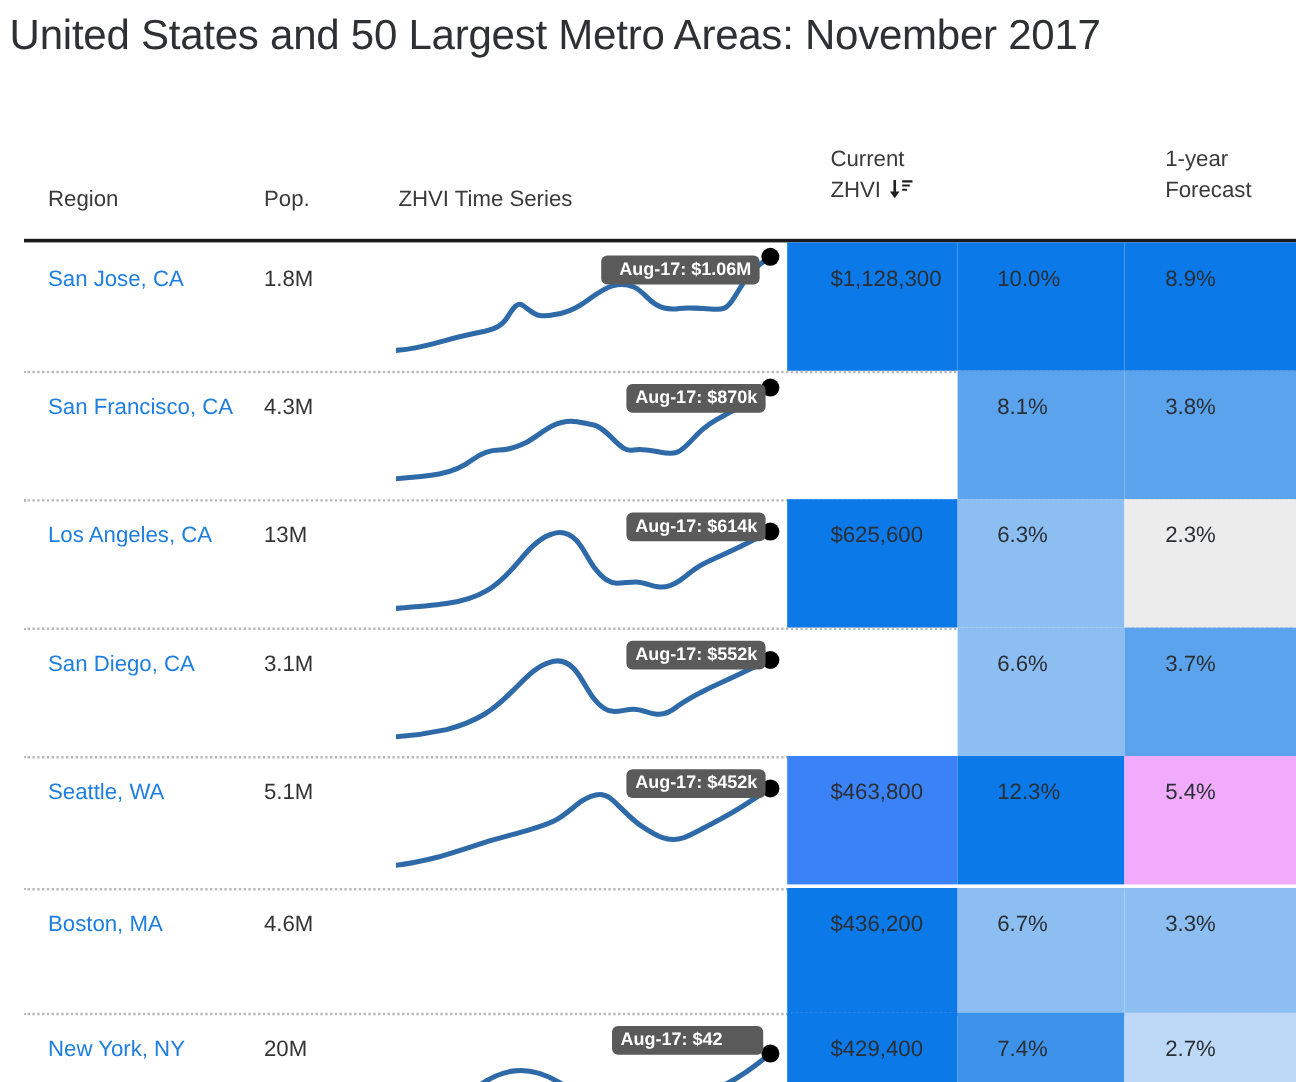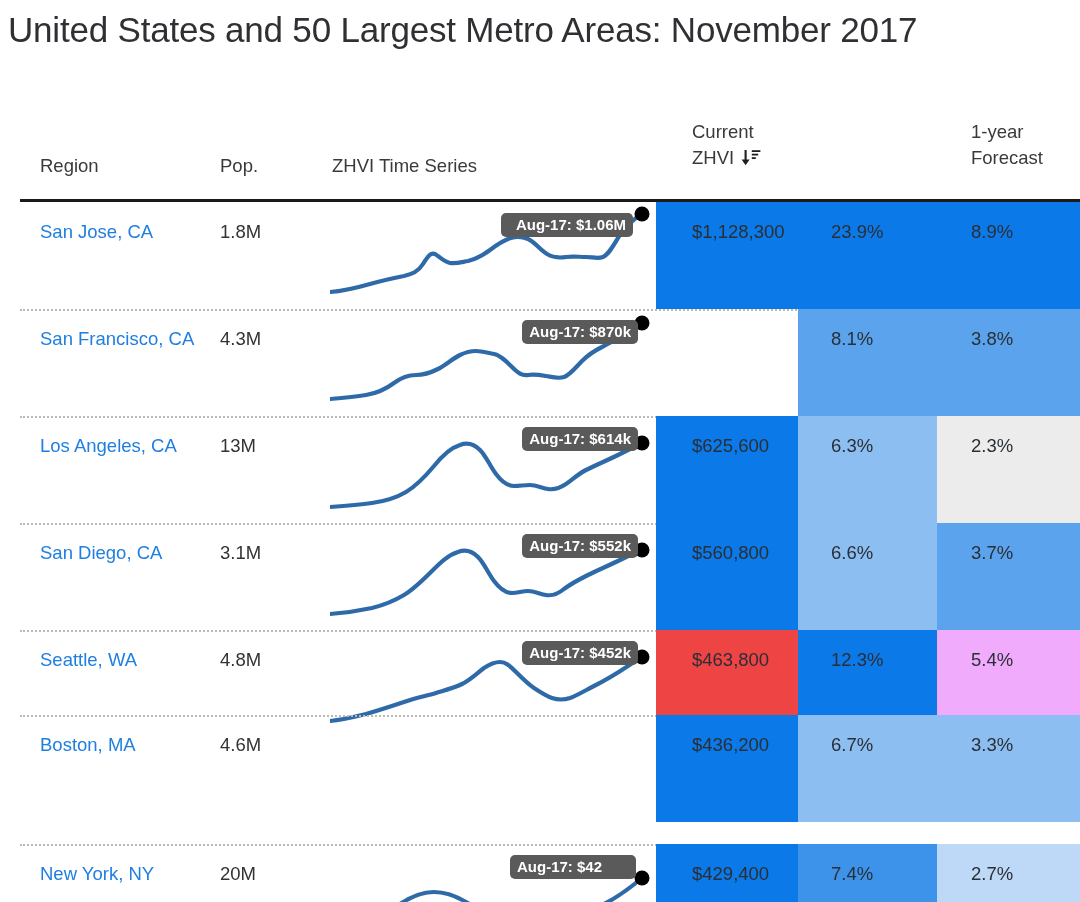--- a/index.html
+++ b/index.html
@@ -211,21 +211,21 @@
           <svg width="326" height="107" viewBox="0 0 326 107">
             <path d="M0,90 C14,89 26,86 40,82 C54,78 64,76 74,74 C82,72 88,70 93,62 C98,54 101,50 105,52 C110,55 114,60 120,61 C126,62 132,60 138,59 C146,57 152,54 160,48 C168,42 174,38 181,36 C188,34 193,35 198,37 C205,40 210,48 217,52 C224,56 230,56 236,55 C243,54 249,55 256,55 C262,55 268,57 273,55 C278,53 282,46 288,36 C294,26 302,18 312,12" fill="none" stroke="#2f6aa8" stroke-width="4.2" stroke-linecap="round" stroke-linejoin="round"></path>
             <circle cx="312" cy="12" r="7.5" fill="#000000"></circle>
           </svg>
           <div class="spark-tip" style="left: 171px; width: 132px; text-align: right;">Aug-17: $1.06M</div>
         </div>
         <div class="heat heat-zhvi" style="background: rgb(11, 121, 232);">
           <div class="heat-val">$1,128,300</div>
         </div>
         <div class="heat heat-growth" style="background: rgb(11, 121, 232);">
-          <div class="heat-val">23.9%</div>
+          <div class="heat-val">10.0%</div>
         </div>
         <div class="heat heat-forecast" style="background: rgb(11, 121, 232);">
           <div class="heat-val">8.9%</div>
         </div>
       </div>
       <div class="row" style="top: 107px;">
         <div class="row-divider"></div>
         <div class="cell-region">San Francisco, CA</div>
         <div class="cell-pop">4.3M</div>
         <div class="cell-spark">
@@ -267,52 +267,49 @@
         <div class="row-divider"></div>
         <div class="cell-region">San Diego, CA</div>
         <div class="cell-pop">3.1M</div>
         <div class="cell-spark">
           <svg width="326" height="107" viewBox="0 0 326 107">
             <path d="M0,91 C14,90 28,88 42,85 C54,82 64,78 74,72 C84,66 92,58 102,48 C110,40 118,32 128,29 C136,26 142,28 148,34 C154,40 158,50 164,58 C170,66 176,70 182,70 C188,70 192,68 198,68 C204,68 210,71 216,72 C222,73 228,71 234,66 C242,60 250,56 258,52 C268,47 280,42 292,36 C300,32 307,29 312,27" fill="none" stroke="#2f6aa8" stroke-width="4.2" stroke-linecap="round" stroke-linejoin="round"></path>
             <circle cx="312" cy="27" r="7.5" fill="#000000"></circle>
           </svg>
           <div class="spark-tip" style="right: 18px;">Aug-17: $552k</div>
         </div>
-        <div class="heat heat-zhvi" style="background: rgb(11, 121, 232);">
-          <div class="heat-val">$560,800</div>
-        </div>
         <div class="heat heat-growth" style="background: rgb(140, 190, 242); text-decoration: underline;">
           <div class="heat-val">6.6%</div>
         </div>
         <div class="heat heat-forecast" style="background: rgb(91, 163, 236);">
           <div class="heat-val">3.7%</div>
         </div>
       </div>
       <div class="row" style="top: 428px;">
         <div class="row-divider"></div>
         <div class="cell-region">Seattle, WA</div>
-        <div class="cell-pop">4.8M</div>
+        <div class="cell-pop">5.1M</div>
         <div class="cell-spark">
           <svg width="326" height="107" viewBox="0 0 326 107">
             <path d="M0,91 C12,90 24,87 36,84 C50,80 62,76 74,72 C86,68 96,66 106,63 C116,60 124,58 132,54 C140,50 146,44 154,38 C160,34 164,32 170,32 C176,32 180,36 186,42 C192,48 198,54 204,58 C210,62 216,66 222,68 C228,70 234,70 240,68 C248,65 256,60 264,56 C274,51 286,44 298,36 C304,32 309,29 312,27" fill="none" stroke="#2f6aa8" stroke-width="4.2" stroke-linecap="round" stroke-linejoin="round"></path>
             <circle cx="312" cy="27" r="7.5" fill="#000000"></circle>
           </svg>
           <div class="spark-tip" style="right: 18px;">Aug-17: $452k</div>
         </div>
-        <div class="heat heat-zhvi" style="background: #ef4444;">
+        <div class="heat heat-zhvi" style="background: #3b82f6;">
           <div class="heat-val">$463,800</div>
         </div>
         <div class="heat heat-growth" style="background: rgb(11, 121, 232);">
           <div class="heat-val">12.3%</div>
         </div>
         <div class="heat heat-forecast" style="background: #f0abfc;">
           <div class="heat-val">5.4%</div>
         </div>
       </div>
-      <div class="row" style="top: 513px;">
+      <div class="row" style="top: 538px;">
         <div class="row-divider"></div>
         <div class="cell-region">Boston, MA</div>
         <div class="cell-pop">4.6M</div>
         <div class="heat heat-zhvi" style="background: rgb(11, 121, 232);">
           <div class="heat-val">$436,200</div>
         </div>
         <div class="heat heat-growth" style="background: rgb(140, 190, 242);">
           <div class="heat-val">6.7%</div>
         </div>
         <div class="heat heat-forecast" style="background: rgb(140, 190, 242);">

